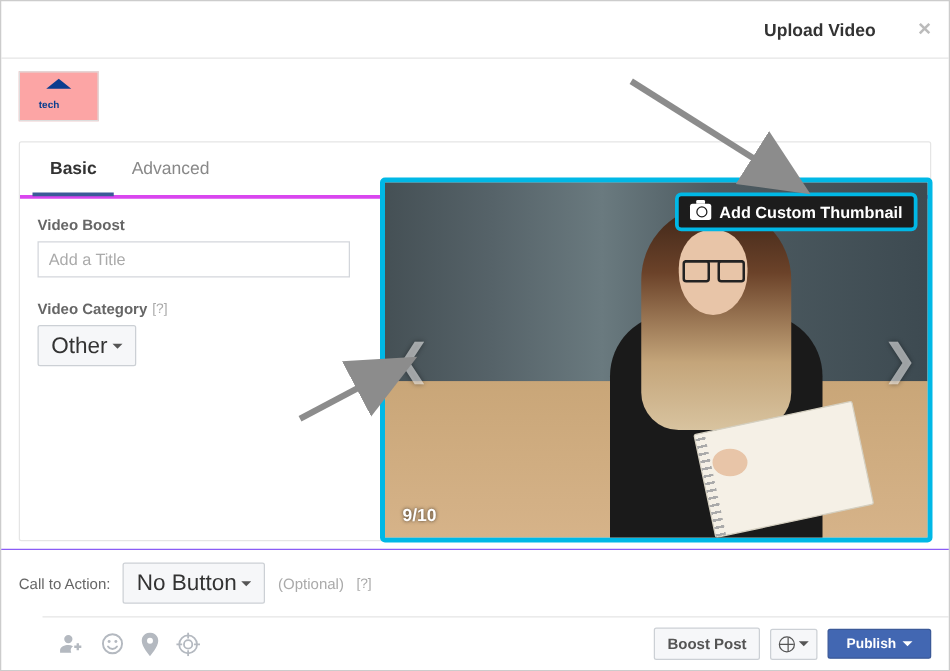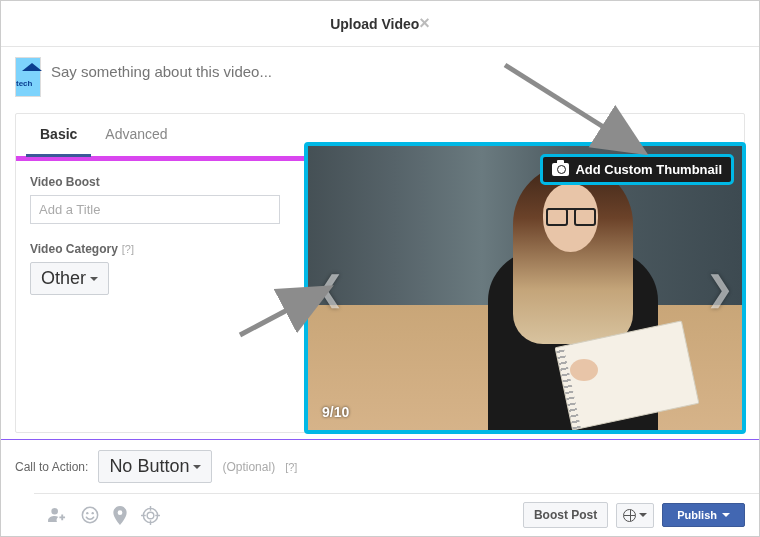--- a/index.html
+++ b/index.html
@@ -16,44 +16,45 @@
       height: 537px;
       border: 1px solid #ccc;
       display: flex;
       flex-direction: column;
     }
     .header {
       padding: 12px 14px;
       border-bottom: 1px solid #e5e5e5;
       display: flex;
       align-items: center;
-      justify-content: center;
+      justify-content: flex-end;
+      gap: 34px;
     }
     .header-title {
       font-size: 14px;
       font-weight: bold;
       color: #333;
     }
     .close-btn {
       color: #bbb;
       font-size: 18px;
       cursor: pointer;
       font-weight: bold;
     }
     .compose-area {
       padding: 10px 14px 6px 14px;
       display: flex;
       align-items: flex-start;
       gap: 10px;
     }
     .page-avatar {
-      width: 26px;
+      width: 64px;
       height: 40px;
       border: 1px solid #ddd;
-      background: #7dd3fc;
+      background: #fca5a5;
       display: flex;
       align-items: center;
       justify-content: center;
       font-size: 9px;
       color: #1877f2;
       position: relative;
     }
     .avatar-logo {
       width: 32px;
       height: 18px;
@@ -90,21 +91,21 @@
       position: relative;
     }
     .content-box {
       border: 1px solid #e5e5e5;
       border-radius: 2px;
       height: 320px;
       position: relative;
     }
     .tabs {
       display: flex;
-      border-bottom: 5px solid #d946ef;
+      border-bottom: 3px solid #d946ef;
       padding: 0 10px;
       text-align: right;
     }
     .tab {
       padding: 12px 14px;
       color: #888;
       cursor: pointer;
       font-size: 14px;
     }
     .tab.active {
@@ -434,21 +435,20 @@
     <span class="close-btn">×</span>
   </div>
 
   <div class="compose-area">
     <div class="page-avatar">
       <div class="avatar-logo">
         <div class="avatar-roof"></div>
         <div class="avatar-text">tech</div>
       </div>
     </div>
-    <input class="caption-input" placeholder="Say something about this video..." style="">
   </div>
 
   <div class="main-content">
     <div class="content-box">
       <div class="tabs">
         <div class="tab active">Basic</div>
         <div class="tab">Advanced</div>
       </div>
       <div class="form-section">
         <div class="field-label">

